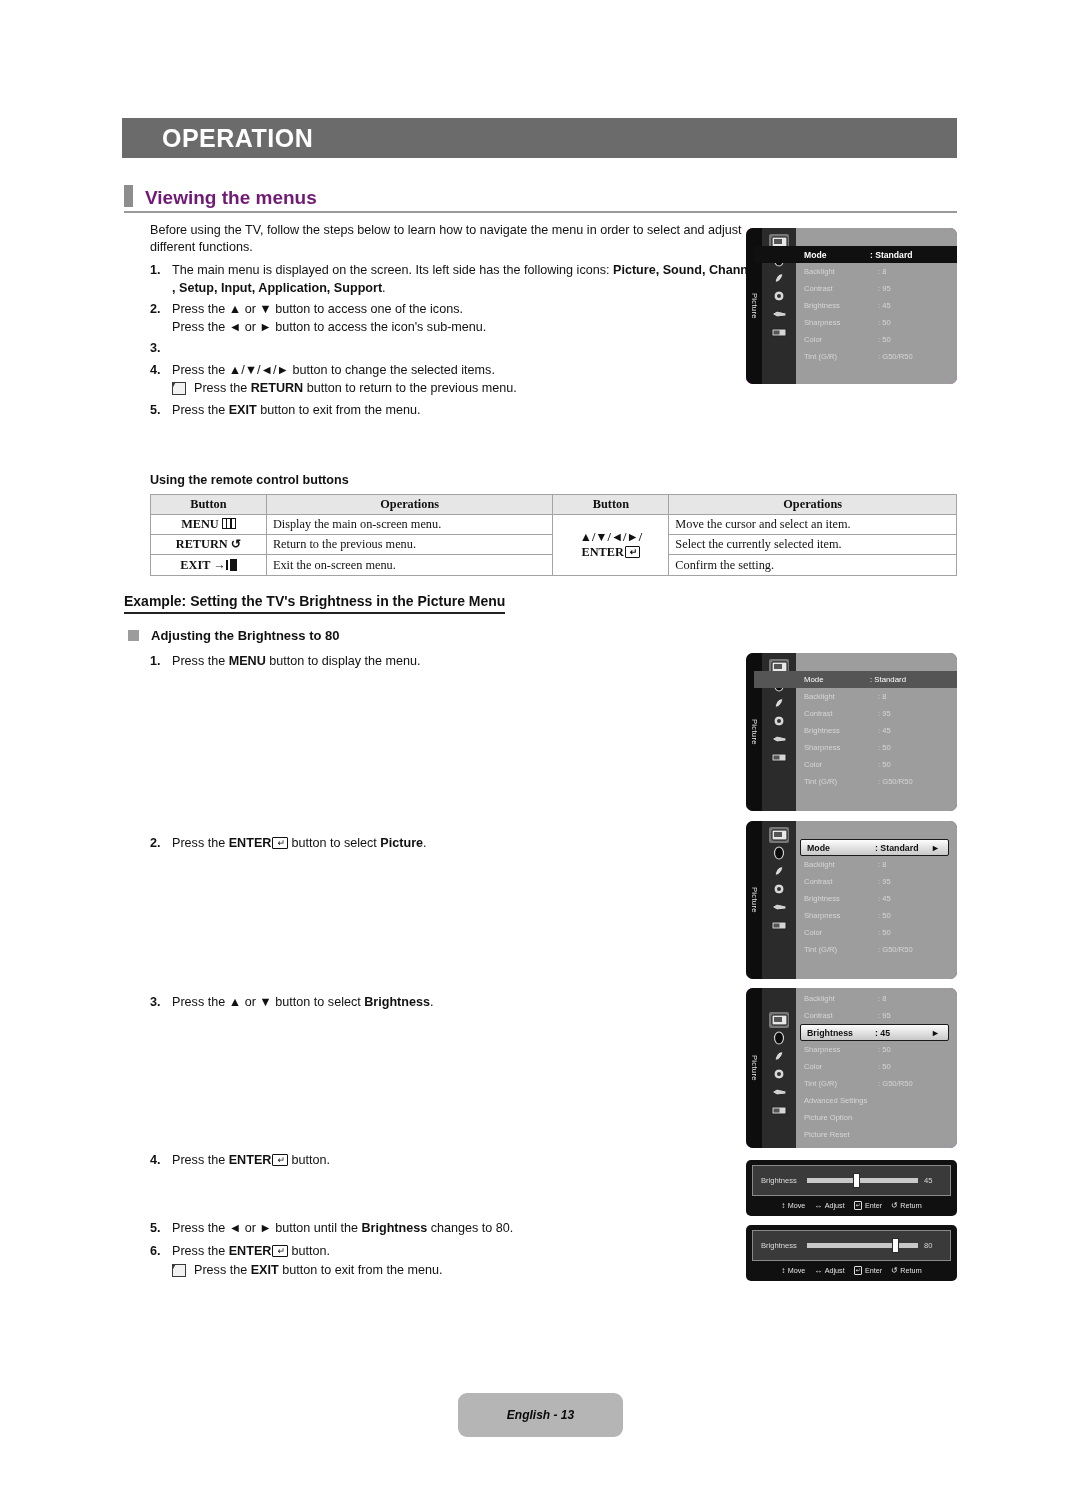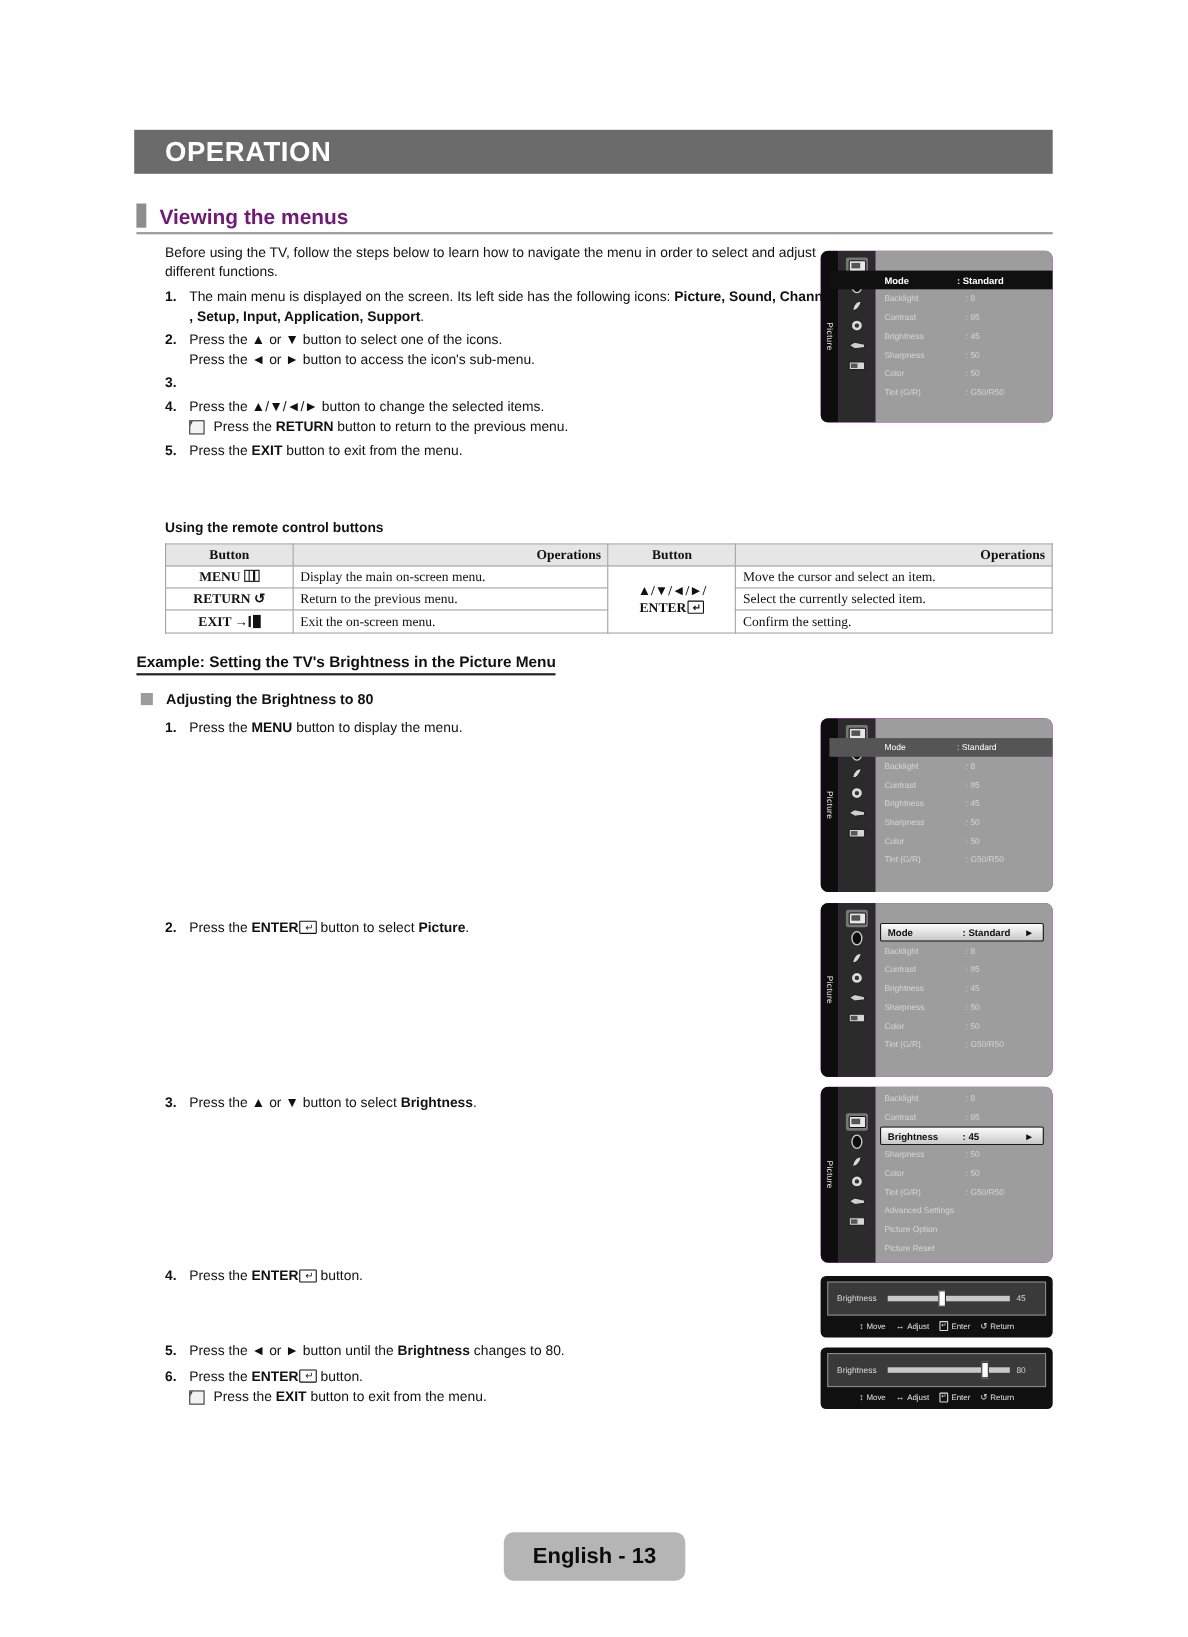--- a/index.html
+++ b/index.html
@@ -16,21 +16,21 @@
 
   
   .page { position: absolute; inset: 0; }
 
   
   .chapter-bar {
     position: absolute;
     left: 122px; top: 118px;
     width: 835px; height: 40px;
     background: #6b6b6b;
-    display: flex; align-items: center;
+    display: flex; align-items: center; padding-left: 12px;
   }
   .chapter-bar .title {
     color: #ffffff;
     font-size: 25px;
     font-weight: bold;
     letter-spacing: 0.5px;
     padding-left: 28px;
   }
 
   
@@ -147,21 +147,21 @@
   table.remote td, table.remote th {
     border: 1px solid #a3a3a3;
     padding: 2px 6px;
     height: 19px;
     vertical-align: middle;
     font-family: Liberation Serif, serif;
   }
   table.remote thead th {
     background: #e6e6e6;
     font-weight: bold;
-    text-align: right;
+    text-align: center;
   }
   table.remote th.c-btn { text-align: center; width: 116px; }
   table.remote td.c-btn { text-align: center; font-weight: bold; }
   table.remote td.c-op  { text-align: left; }
   table.remote col.w1 { width: 116px; }
   table.remote col.w2 { width: 287px; }
   table.remote col.w3 { width: 116px; }
   table.remote col.w4 { width: 288px; }
 
   
@@ -343,21 +343,21 @@
   }
 
   
   .footer {
     position: absolute;
     left: 458px; top: 1393px;
     width: 165px; height: 44px;
     background: #b5b5b5;
     border-radius: 9px;
     display: flex; align-items: center; justify-content: center;
-    font-size: 20px; font-weight: bold; color: #0a0a0a;
+    font-size: 12px; font-weight: bold; color: #0a0a0a; font-style: italic;
   }
 </style>
 </head>
 <body>
 
 <div class="page">
 
   <div class="chapter-bar">
     <span class="title">OPERATION</span>
   </div>
@@ -377,21 +377,21 @@
       <span class="body">
         <span class="sub">
           <span>The main menu is displayed on the screen. Its left side has the following icons: </span><b>Picture, Sound, Channel , Setup, Input, Application, Support</b><span>.</span>
         </span>
       </span>
     </div>
 
     <div class="step">
       <span class="num">2.</span>
       <span class="body">
-        <span class="sub">Press the ▲ or ▼ button to select one of the icons.</span>
+        <span class="sub">Press the ▲ or ▼ button to access one of the icons.</span>
         <span class="sub">Press the ◄ or ► button to access the icon's sub-menu.</span>
       </span>
     </div>
 
     <div class="step">
       <span class="num">3.</span>
       <span class="body">
       </span>
     </div>
 

